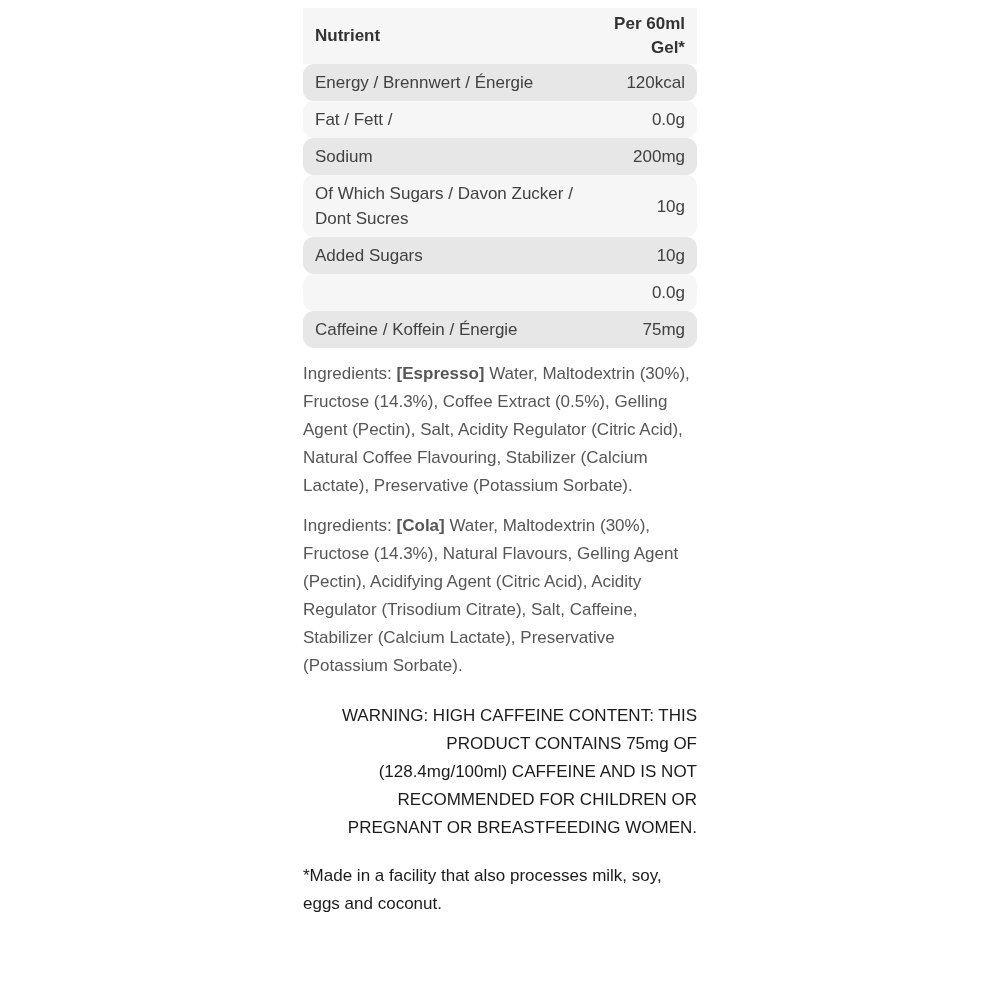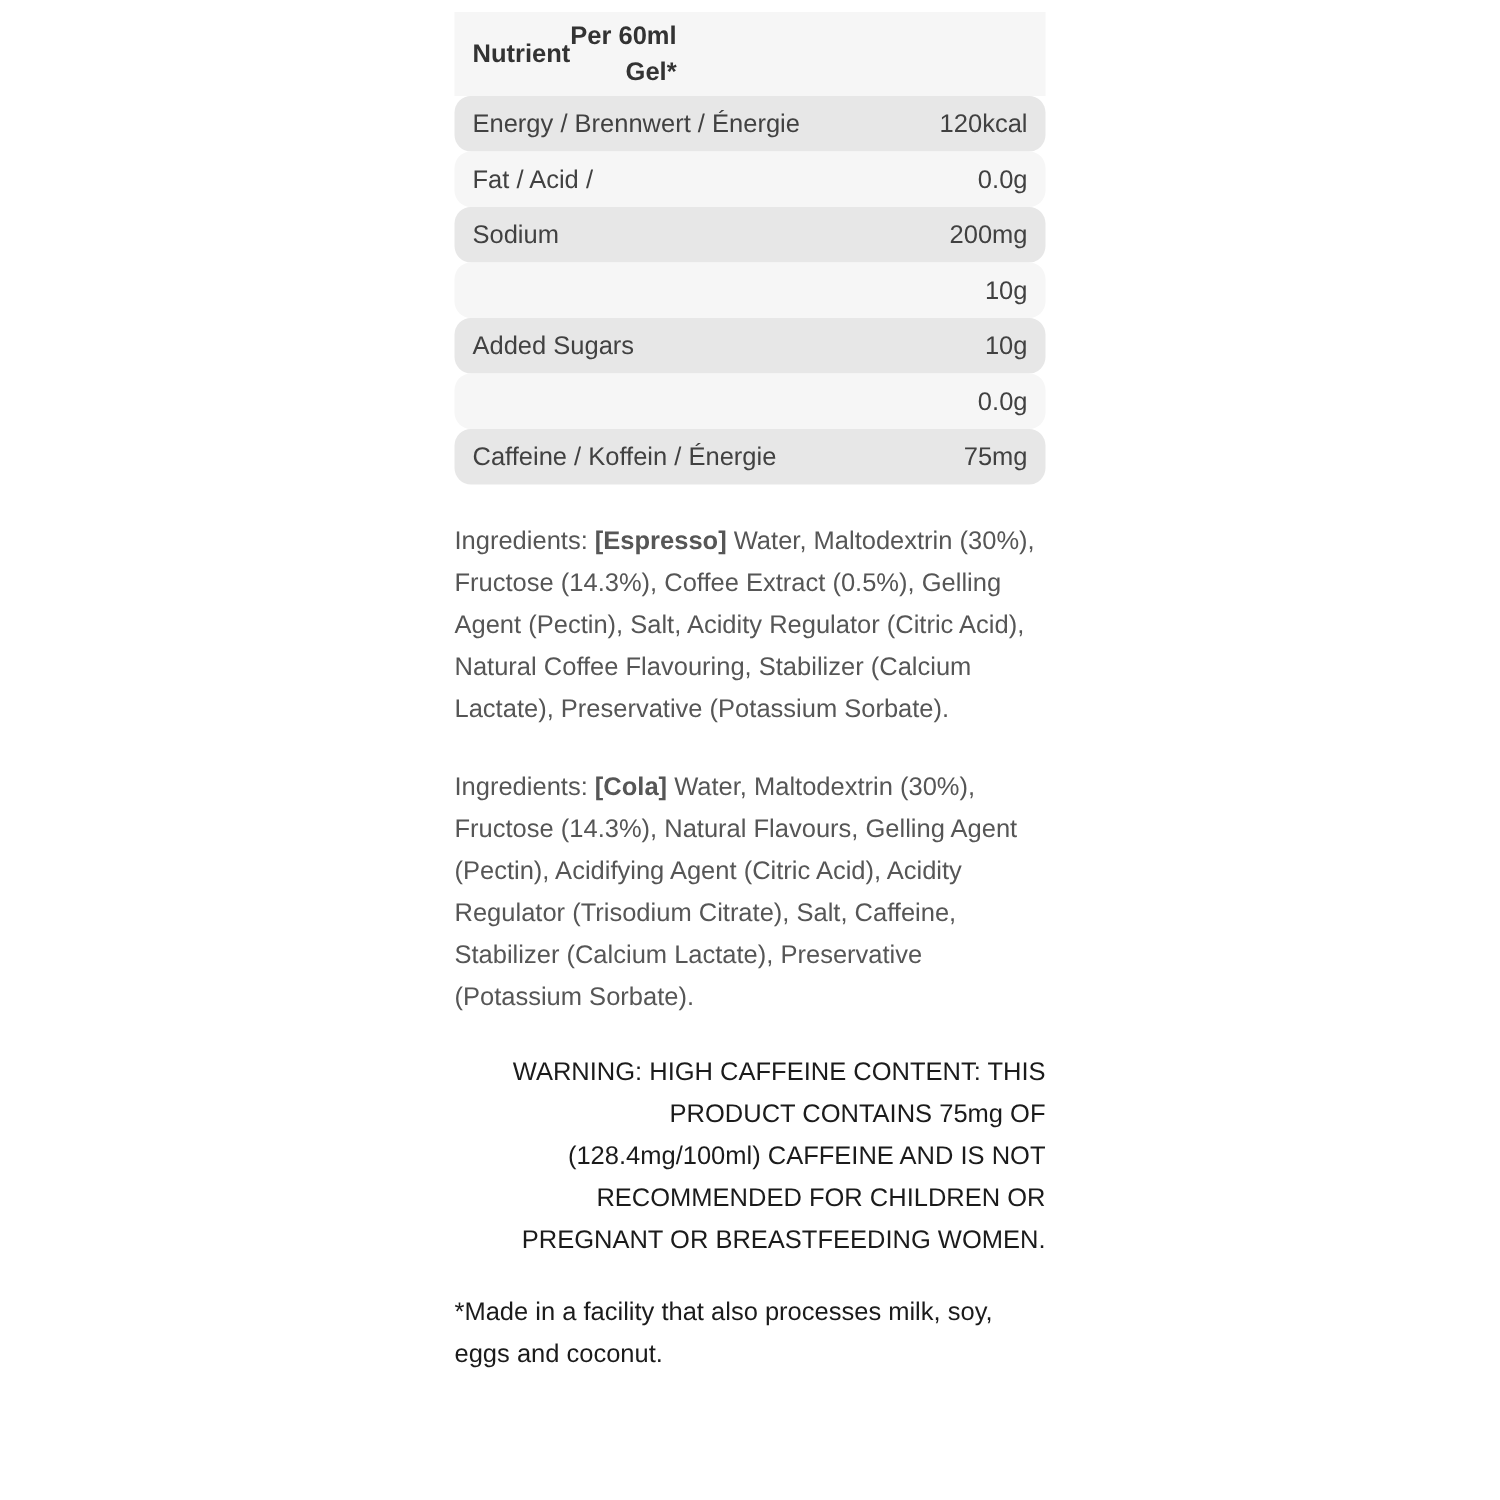--- a/index.html
+++ b/index.html
@@ -13,20 +13,21 @@
   }
   .content {
     width: 394px;
     margin: 0 auto;
     padding-top: 8px;
   }
   
   .ntable { width: 100%; font-size: 17px; color: #414141; }
   .thead {
     display: flex;
+    justify-content: space-between;
     align-items: center;
     background: #f6f6f6;
     padding: 4px 12px;
     font-weight: 700;
     color: #333333;
     line-height: 24px;
   }
   .thead .per { text-align: right; white-space: pre-line; }
   .trow {
     display: flex;
@@ -34,21 +35,21 @@
     padding: 6px 12px;
     line-height: 25px;
     border-radius: 11px;
   }
   .trow:nth-child(odd)  { background: #e7e7e7; }
   .trow:nth-child(even) { background: #f6f6f6; }
   .trow .lbl { white-space: pre-line; }
   .trow .val { margin-left: auto; text-align: right; padding-left: 10px; white-space: nowrap; }
   
   .para {
-    margin-top: 24px;
+    margin-top: 12px;
     font-size: 17px;
     line-height: 28px;
     color: #565656;
     white-space: pre-line;
   }
   .para .flavor { font-weight: 700; }
   .warning {
     margin-top: 22px;
     font-size: 17px;
     line-height: 28px;
@@ -74,28 +75,30 @@
       <div class="nut">Nutrient</div>
       <div class="per">Per 60ml
 Gel*</div>
     </div>
     <div class="tbody">
       <div class="trow">
         <div class="lbl">Energy / Brennwert / Énergie</div>
         <div class="val">120kcal</div>
       </div>
       <div class="trow">
-        <div class="lbl">Fat / Acid /</div>
+        <div class="lbl">Fat / Fett /</div>
         <div class="val">0.0g</div>
       </div>
       <div class="trow">
         <div class="lbl">Sodium</div>
         <div class="val">200mg</div>
       </div>
       <div class="trow">
+        <div class="lbl">Of Which Sugars / Davon Zucker /
+Dont Sucres</div>
         <div class="val">10g</div>
       </div>
       <div class="trow">
         <div class="lbl">Added Sugars</div>
         <div class="val">10g</div>
       </div>
       <div class="trow">
         <div class="val">0.0g</div>
       </div>
       <div class="trow">

